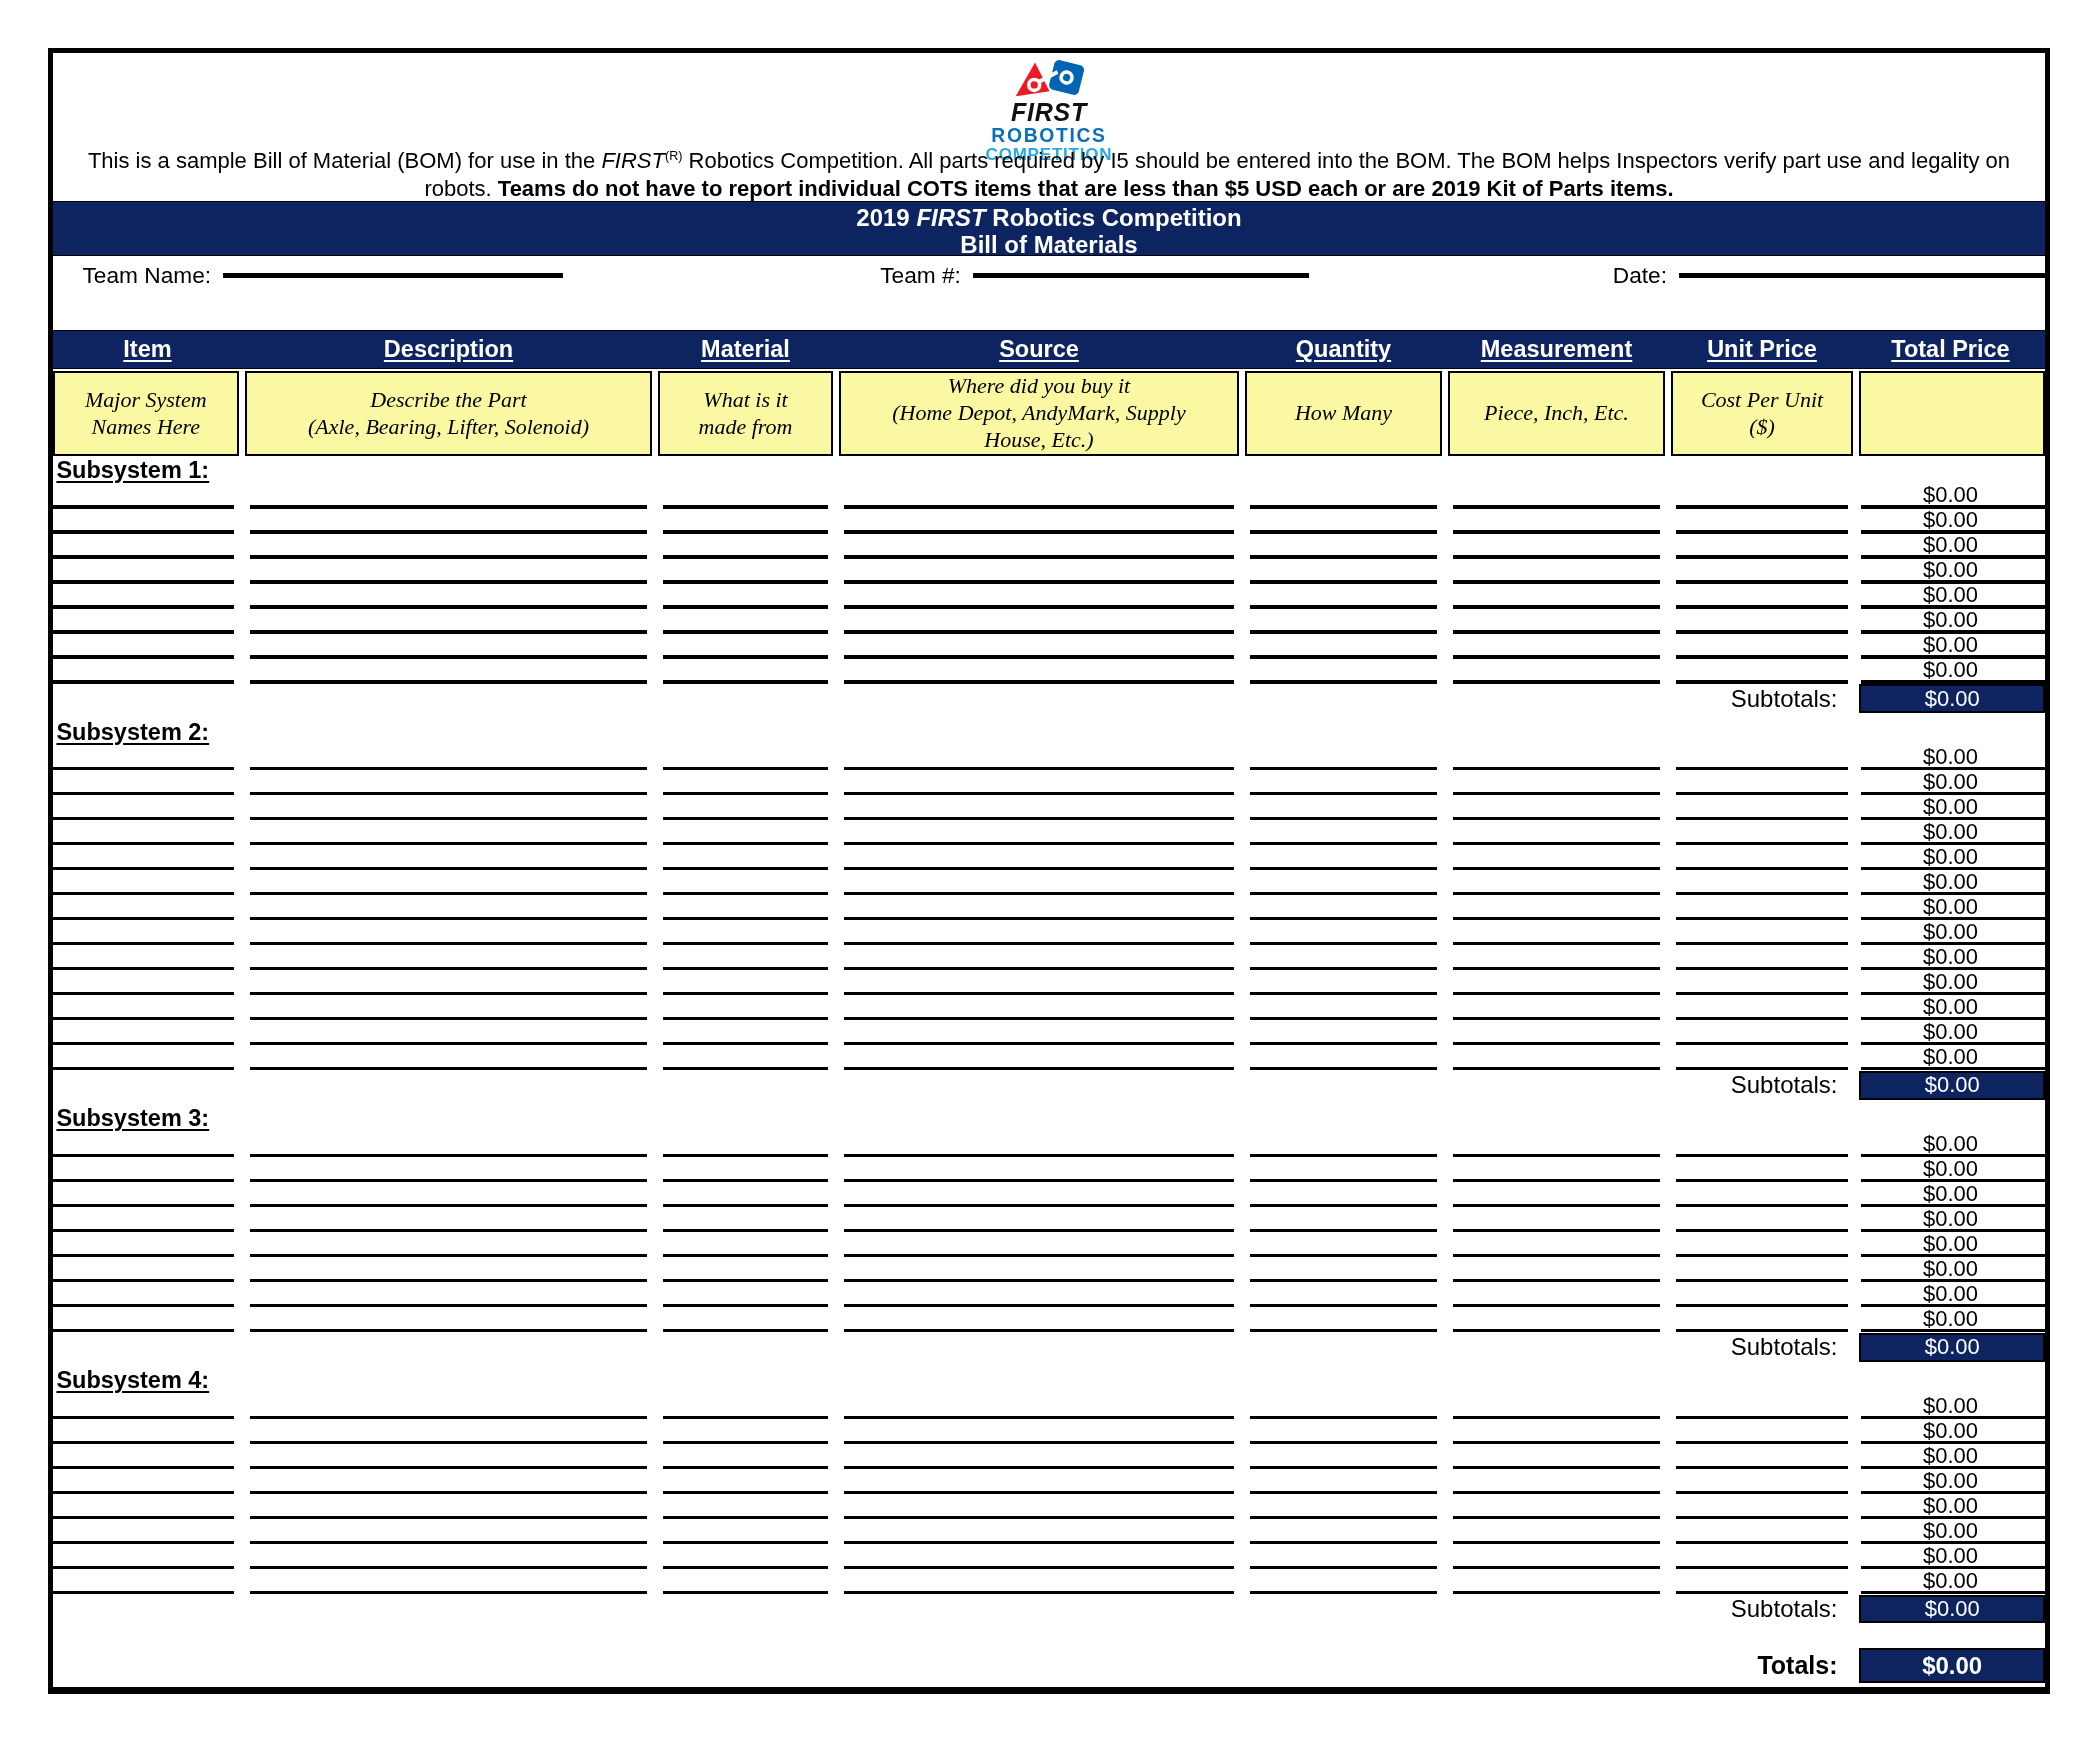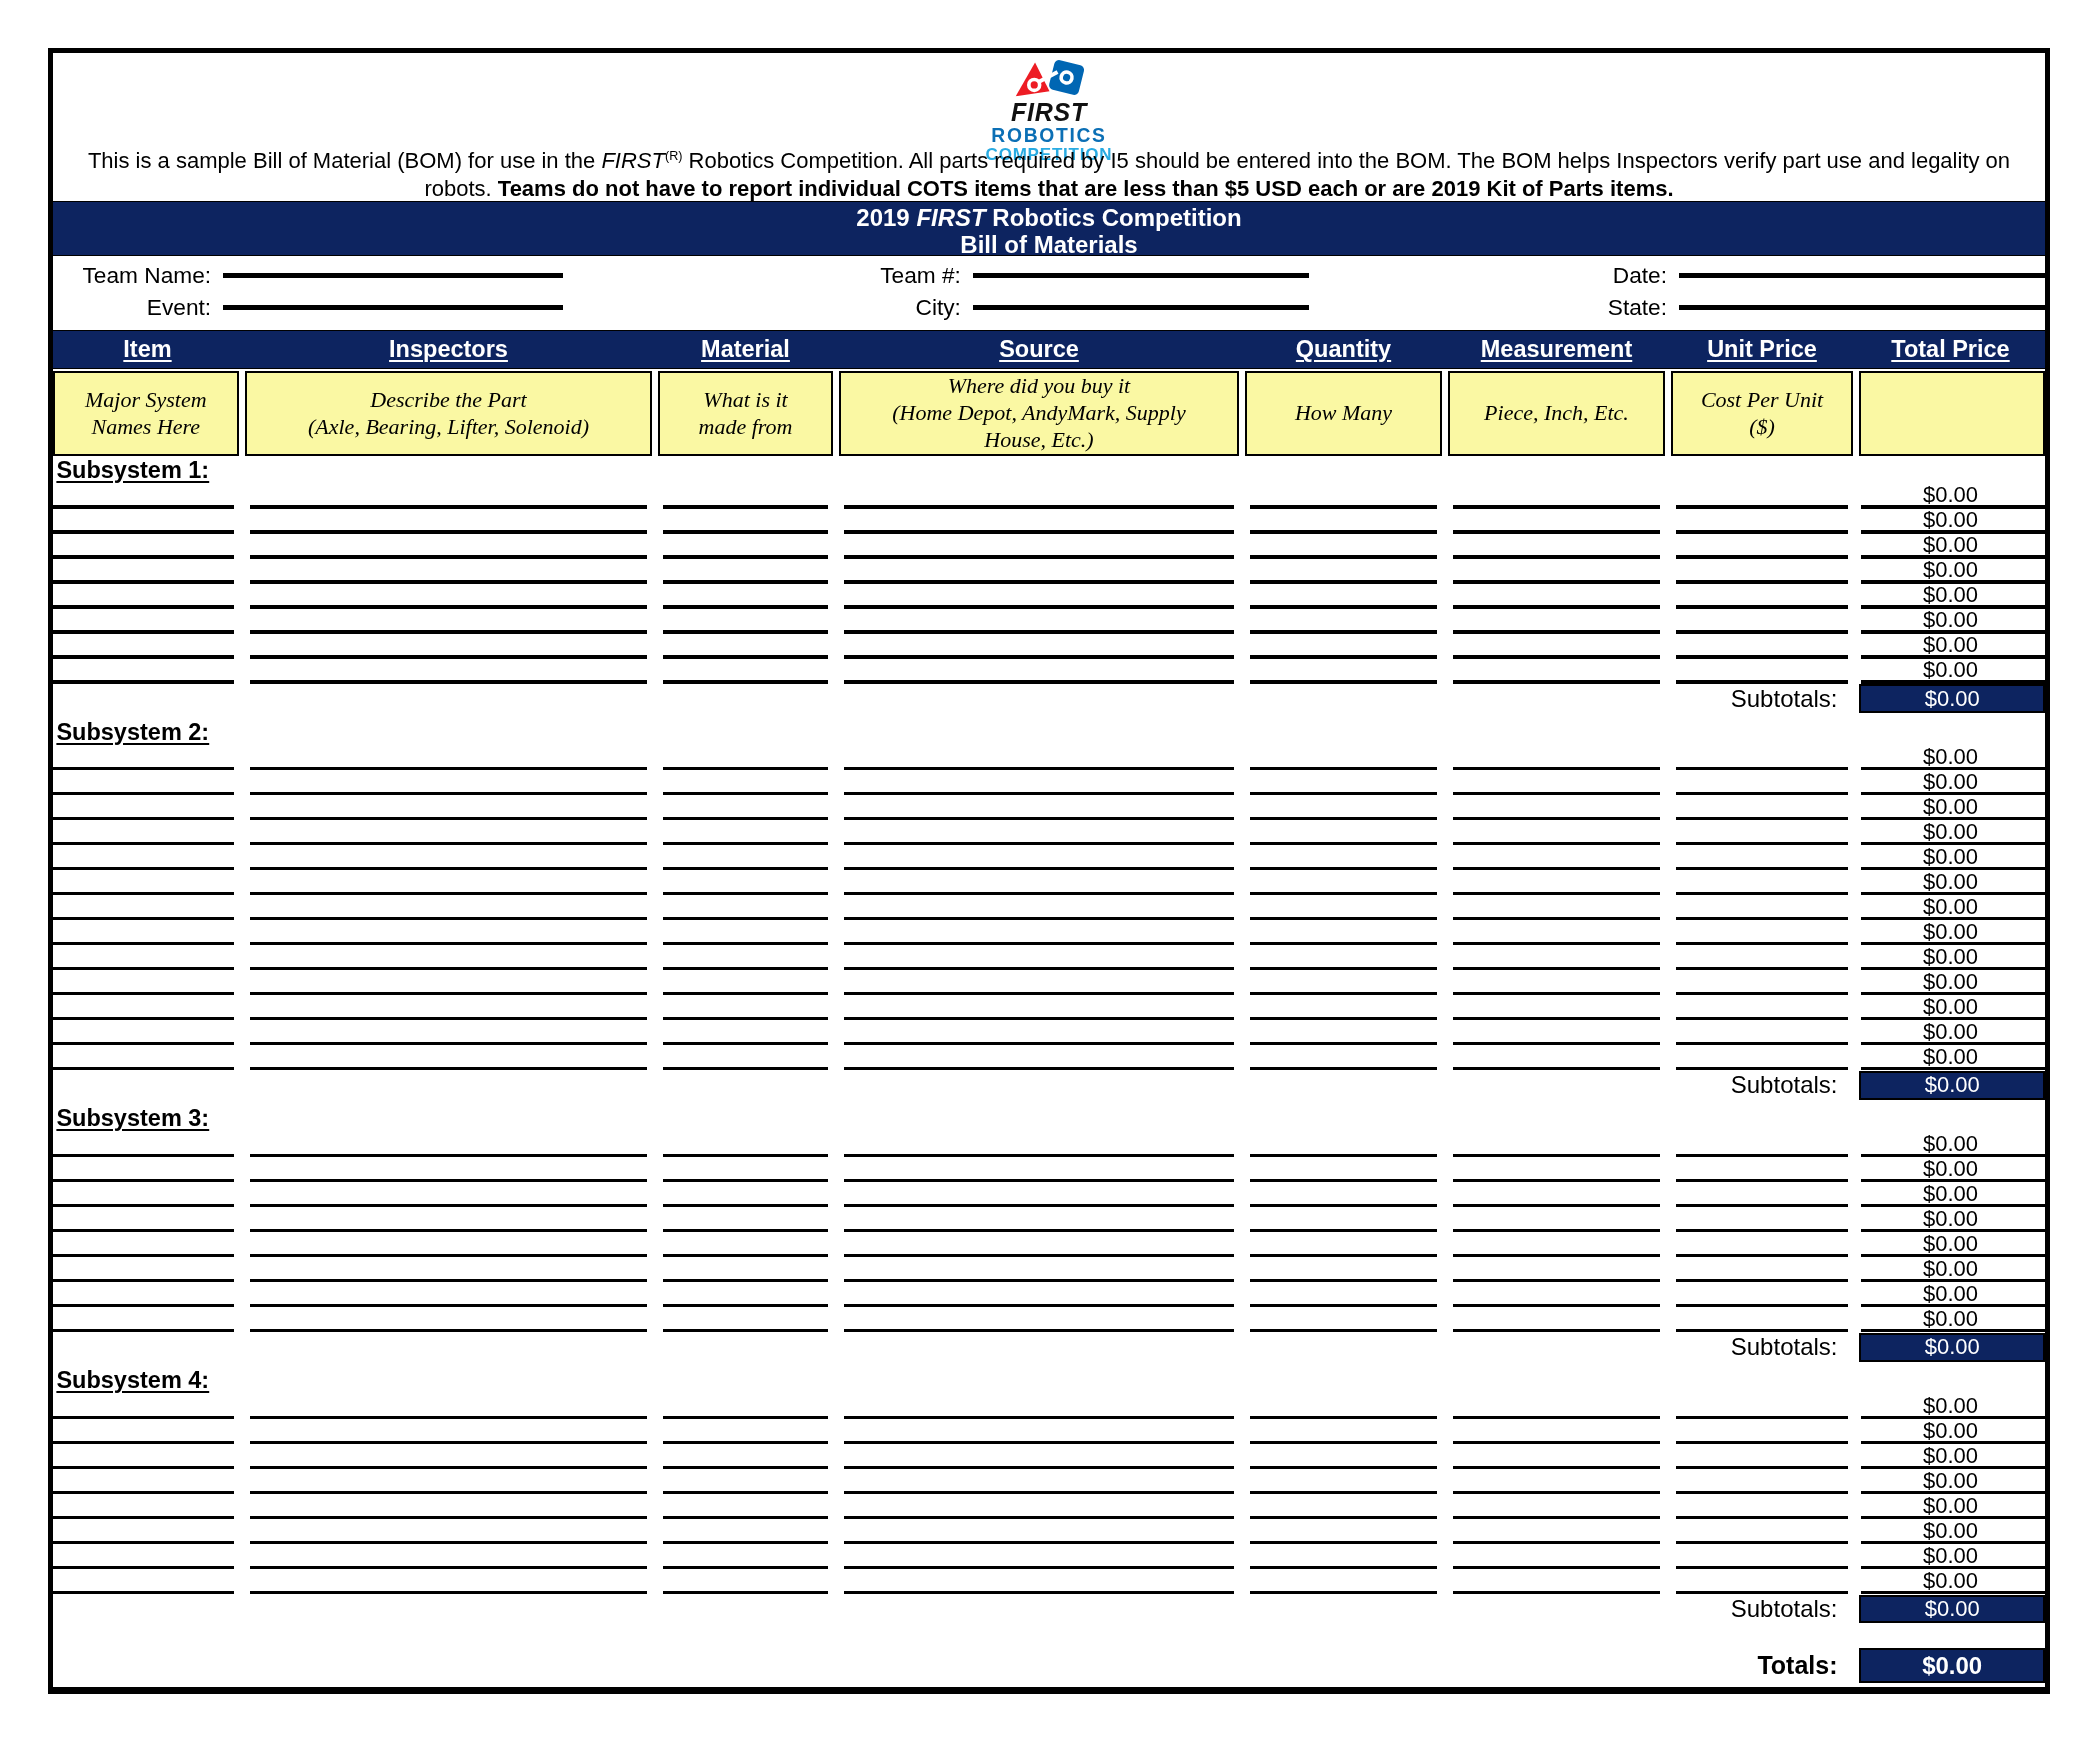--- a/index.html
+++ b/index.html
@@ -146,35 +146,25 @@
     <div class="ti-row">
       <div class="ti-label w1">Team Name:</div>
       <div class="ti-line l1"></div>
       <div class="ti-gap1"></div>
       <div class="ti-label w2">Team #:</div>
       <div class="ti-line l2"></div>
       <div class="ti-gap2"></div>
       <div class="ti-label w3">Date:</div>
       <div class="ti-line l3"></div>
     </div>
-    <div class="ti-row">
-      <div class="ti-label w1">Event:</div>
-      <div class="ti-line l1"></div>
-      <div class="ti-gap1"></div>
-      <div class="ti-label w2">City:</div>
-      <div class="ti-line l2"></div>
-      <div class="ti-gap2"></div>
-      <div class="ti-label w3">State:</div>
-      <div class="ti-line l3"></div>
-    </div>
   </div>
 
   <div class="grid header-row">
     <div class="header-cell">Item</div>
-    <div class="header-cell">Inspectors</div>
+    <div class="header-cell">Description</div>
     <div class="header-cell">Material</div>
     <div class="header-cell">Source</div>
     <div class="header-cell">Quantity</div>
     <div class="header-cell">Measurement</div>
     <div class="header-cell">Unit Price</div>
     <div class="header-cell">Total Price</div>
   </div>
 
   <div class="grid hint-row">
     <div class="hint-cell first">Major System

